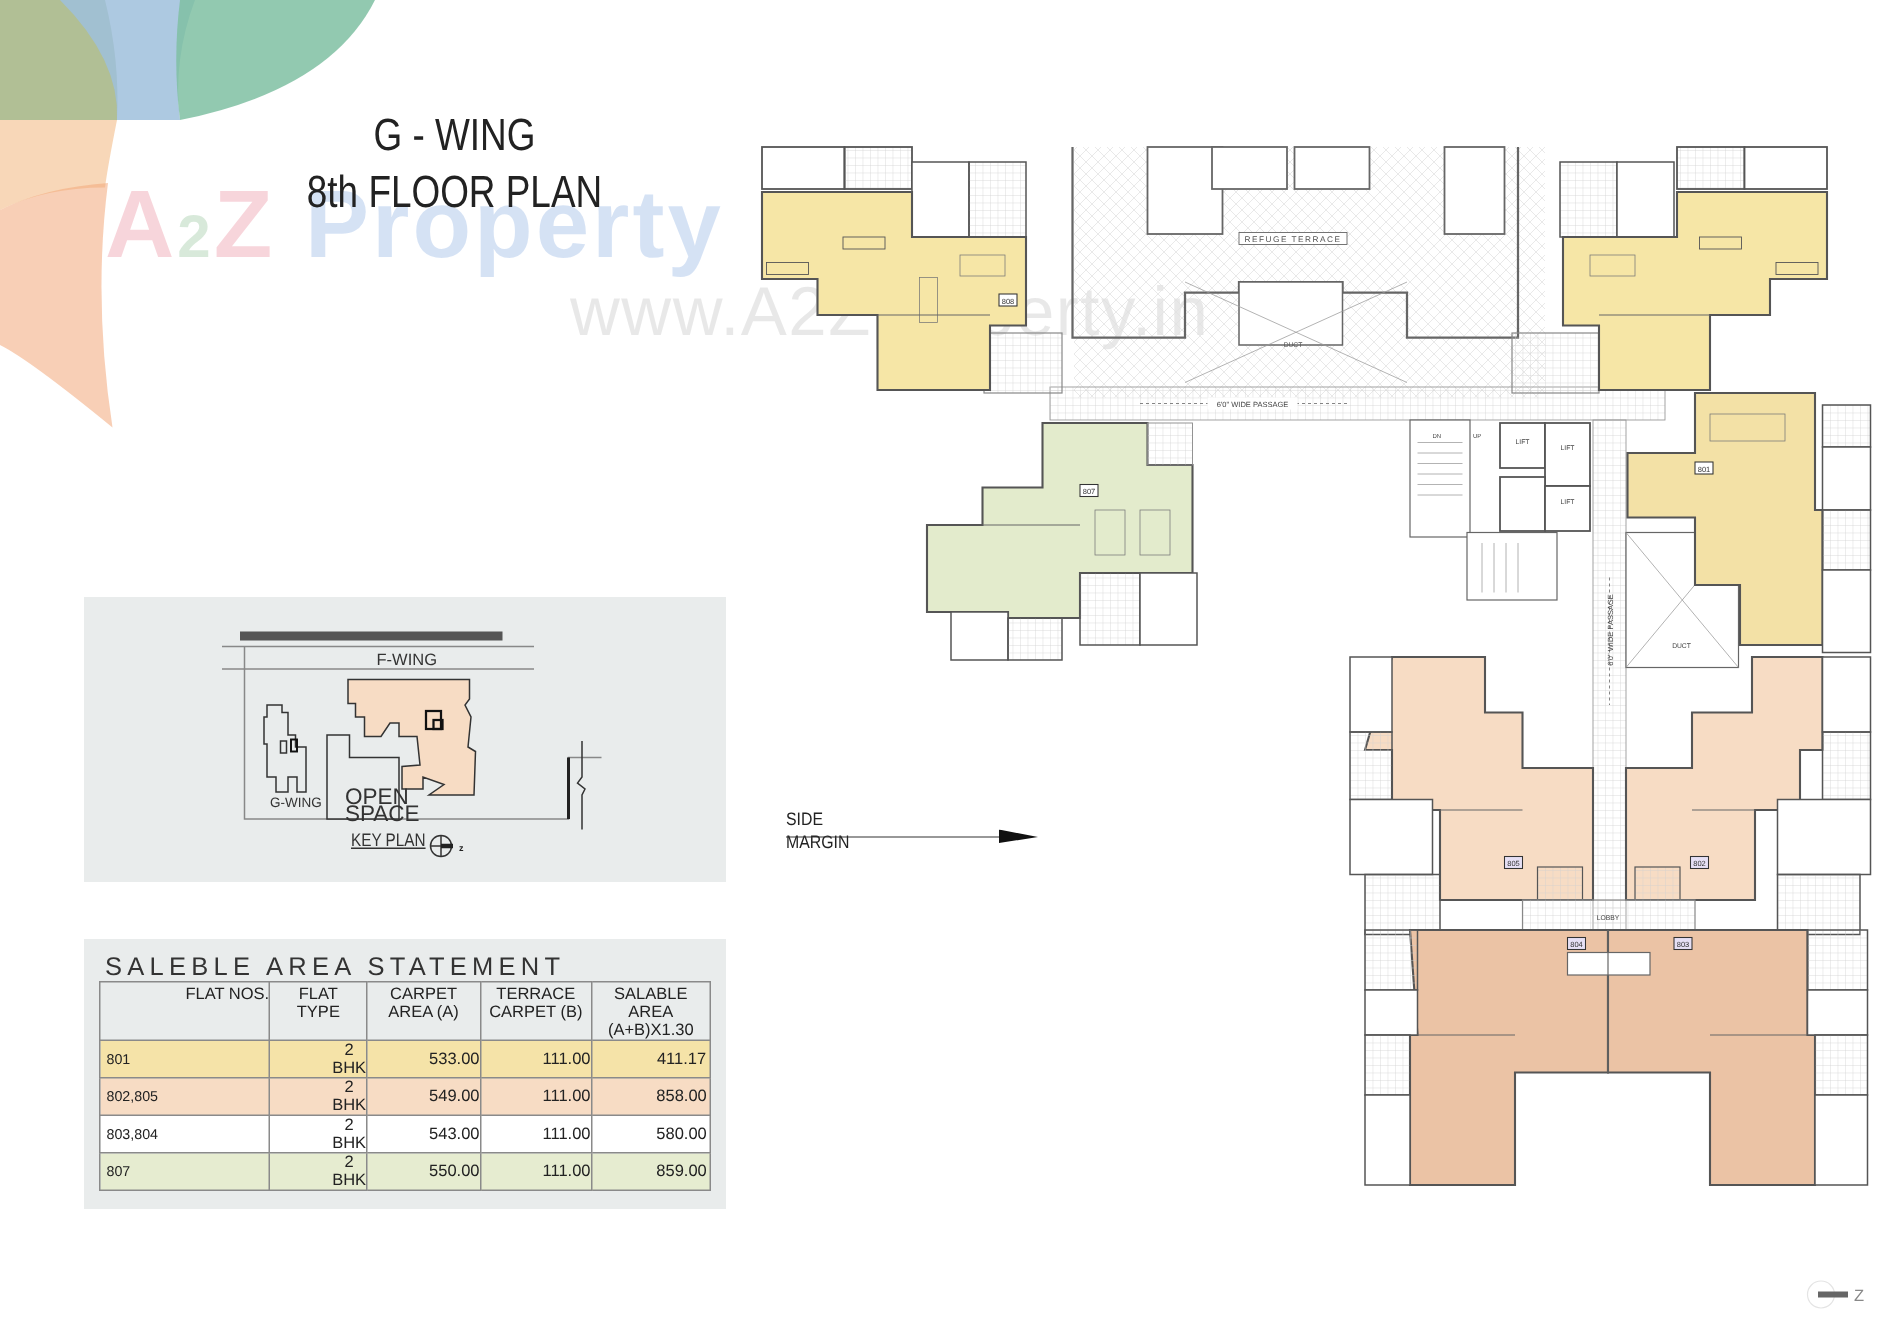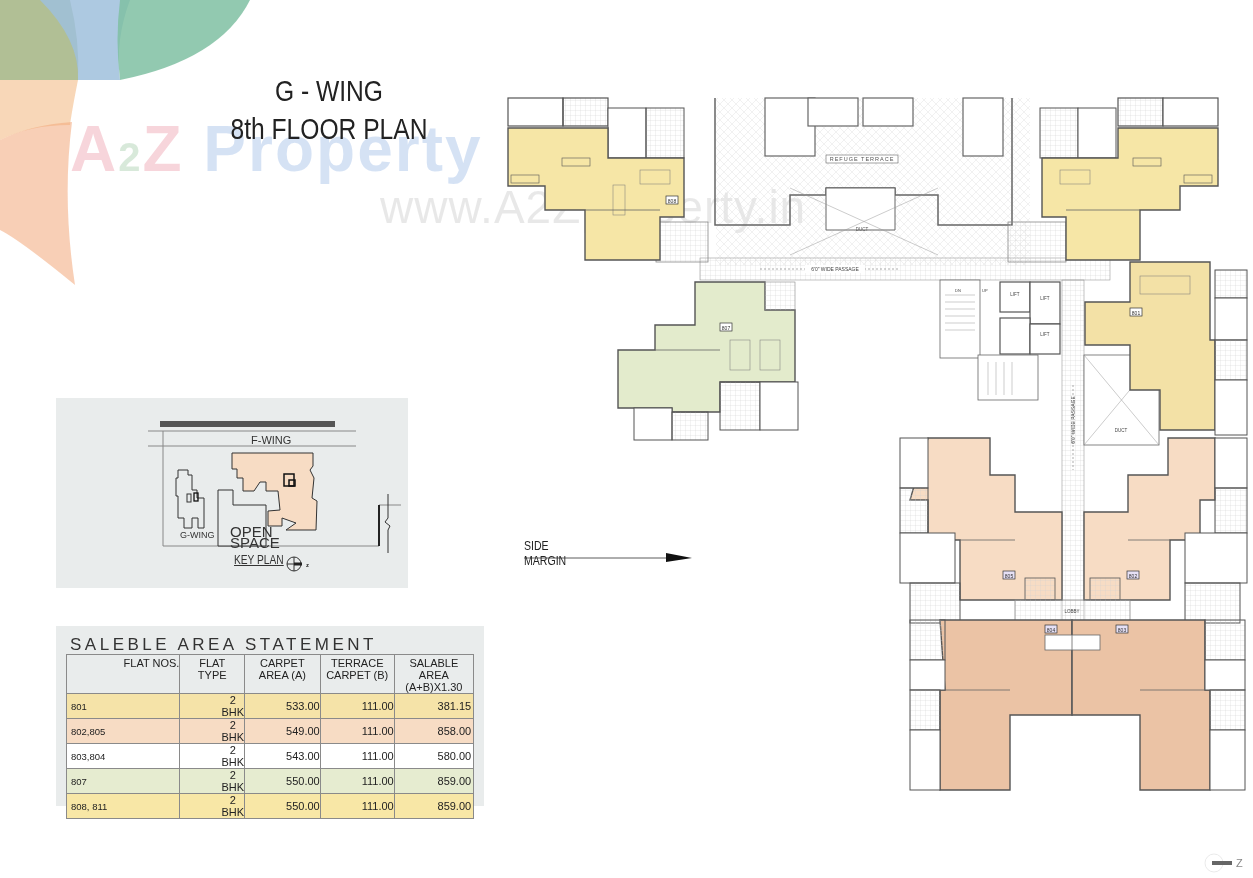--- a/index.html
+++ b/index.html
@@ -7,25 +7,25 @@
   body { position: relative; font-family: "Liberation Sans", sans-serif; color: #222; }
 
   .corner-art { position: absolute; left: 0; top: 0; width: 260px; height: 290px; }
 
   .watermark { position: absolute; pointer-events: none; }
   .wm-logo { left: 70px; top: 112px; font-size: 64px; font-weight: bold; letter-spacing: 2px; opacity: 0.18; font-family: "Liberation Sans", sans-serif; }
   .wm-logo .a { color: #d81b3c; } .wm-logo .two { color: #2e8b3a; font-size: 40px; } .wm-logo .z { color: #d81b3c; }
   .wm-logo .p1 { color: #1e64c8; }
   .wm-url { left: 380px; top: 180px; font-size: 46px; color: #777; opacity: 0.16; letter-spacing: 1px; }
 
-  .title { position: absolute; left: 204px; top: 72px; width: 250px; text-align: center; font-family: "Liberation Sans", sans-serif; font-stretch: condensed; color: #222; }
+  .title { position: absolute; left: 178px; top: 72px; width: 250px; text-align: center; font-family: "Liberation Sans", sans-serif; font-stretch: condensed; color: #222; }
   .title .l1 { font-size: 30px; line-height: 38px; transform: scaleX(0.82); }
   .title .l2 { font-size: 30px; line-height: 38px; transform: scaleX(0.82); }
 
-  .keyplan-panel { position: absolute; left: 56px; top: 398px; width: 352px; height: 190px; background: #e9ecec; }
+  .keyplan-panel { position: absolute; left: 56px; top: 398px; width: 428px; height: 190px; background: #e9ecec; }
   .keyplan-panel svg { position: absolute; left: 0; top: 0; }
   .kp-label { position: absolute; font-size: 11px; color: #333; }
   .kp-fwing { left: 195px; top: 36px; font-size: 11px; }
   .kp-gwing { left: 124px; top: 132px; font-size: 9px; }
   .kp-open { left: 174px; top: 128px; font-size: 15px; text-align: left; width: 50px; line-height: 11px; }
   .kp-key { left: 178px; top: 155px; font-size: 12px; text-decoration: underline; transform: scaleX(0.85); transform-origin: left; }
 
   .area-panel { position: absolute; left: 56px; top: 626px; width: 428px; height: 180px; background: #e9ecec; }
   .area-title { position: absolute; left: 14px; top: 9px; font-size: 17px; letter-spacing: 3.5px; color: #333; }
   table.area { position: absolute; left: 10px; top: 28px; width: 408px; border-collapse: collapse; font-size: 11px; }
@@ -109,45 +109,38 @@
         <th style="width:70px"><span>TERRACE</span><br><span>CARPET (B)</span></th>
         <th style="width:80px"><span>SALABLE AREA</span><br><span>(A+B)X1.30</span></th>
       </tr>
     </thead>
     <tbody>
       <tr style="background:#f5e3a8">
         <td class="left">801</td>
         <td>2 BHK</td>
         <td>533.00</td>
         <td>111.00</td>
-        <td>381.15</td>
+        <td>411.17</td>
       </tr>
       <tr style="background:#f7dcc4">
         <td class="left">802,805</td>
         <td>2 BHK</td>
         <td>549.00</td>
         <td>111.00</td>
         <td>858.00</td>
       </tr>
       <tr style="background:#ffffff">
         <td class="left">803,804</td>
         <td>2 BHK</td>
         <td>543.00</td>
         <td>111.00</td>
         <td>580.00</td>
       </tr>
       <tr style="background:#e6ecd0">
         <td class="left">807</td>
-        <td>2 BHK</td>
-        <td>550.00</td>
-        <td>111.00</td>
-        <td>859.00</td>
-      </tr>
-      <tr style="background:#f8e7a6">
-        <td class="left">808, 811</td>
         <td>2 BHK</td>
         <td>550.00</td>
         <td>111.00</td>
         <td>859.00</td>
       </tr>
     </tbody>
   </table>
 </div>
 
 <div class="side-margin">

